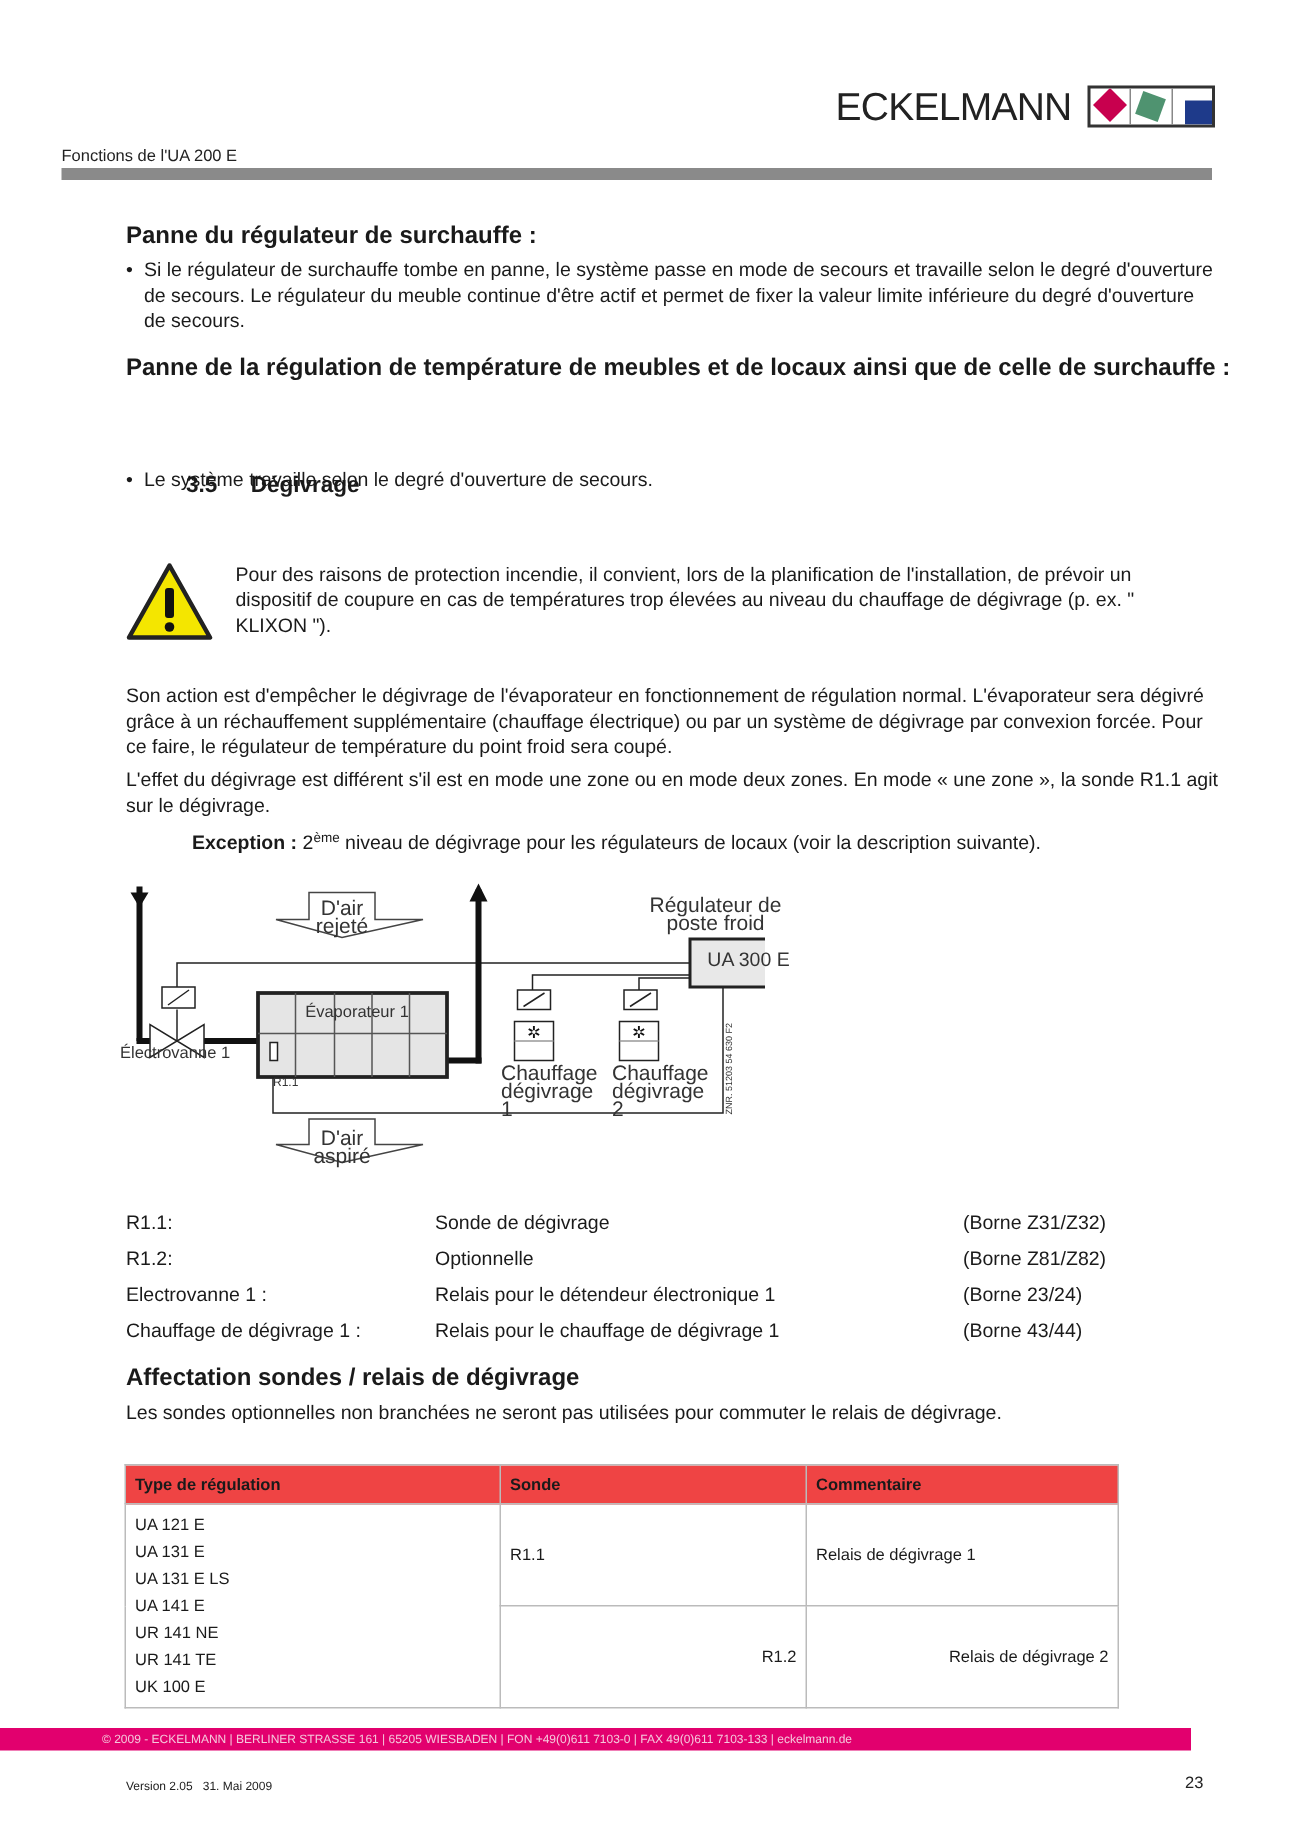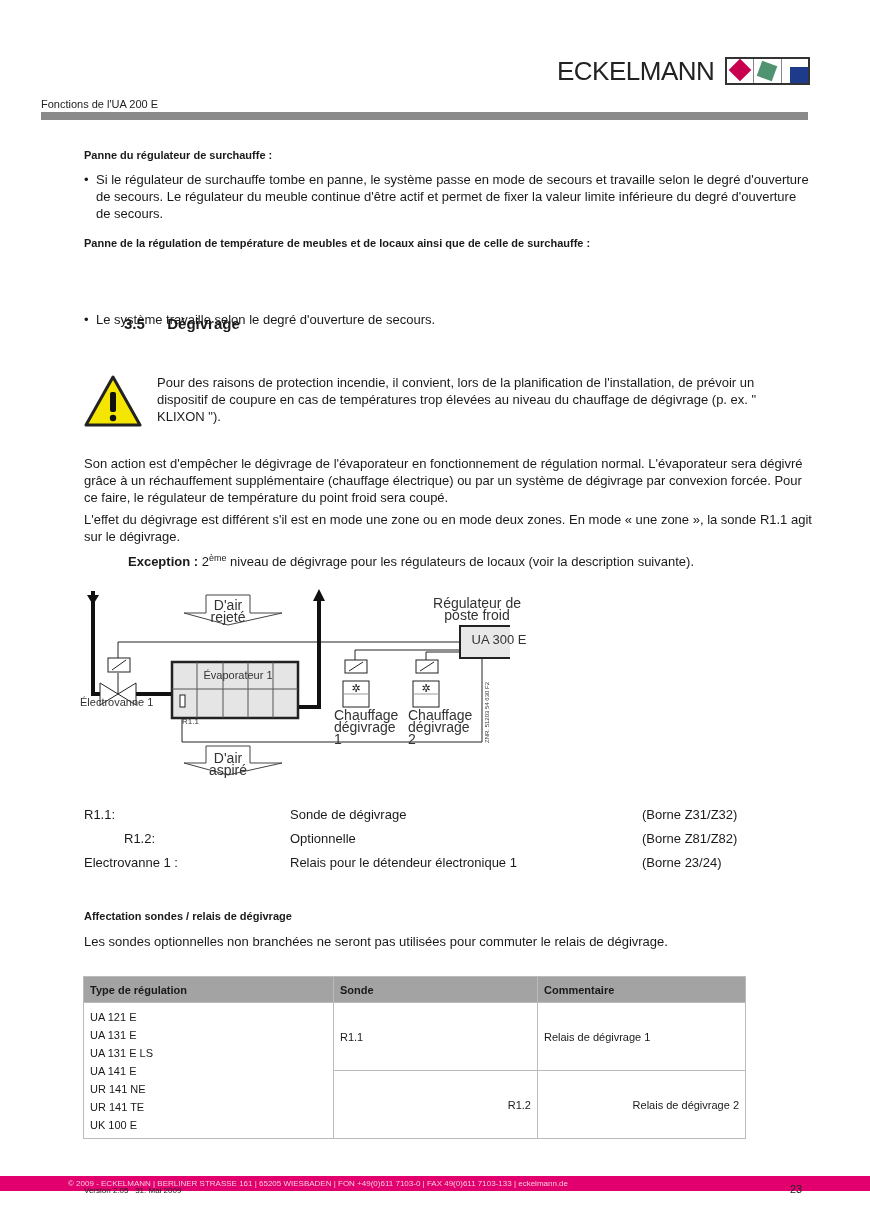--- a/index.html
+++ b/index.html
@@ -4,27 +4,27 @@
 <style>
   * { margin:0; padding:0; box-sizing:border-box; }
   body { width:870px; height:1230px; background:#fff; font-family:"Liberation Sans", sans-serif; color:#1a1a1a; position:relative; overflow:hidden; }
   .abs { position:absolute; }
   .logo-text { font-size:26px; letter-spacing:-0.5px; color:#222; font-family:"Liberation Sans", sans-serif; transform:scaleX(0.92); transform-origin:left; }
   .logo-box { border:2px solid #333; width:85px; height:28px; display:flex; }
   .logo-cell { flex:1; border-right:1px solid #888; position:relative; overflow:hidden; }
   .logo-cell:last-child { border-right:none; }
   .header-title { font-size:11px; color:#222; }
   .grey-bar { background:#8a8a8a; height:8px; }
-  .h-bold { font-weight:bold; font-size:11px; }
+  .h-bold { font-weight:bold; font-size:16px; }
   .p { font-size:13px; line-height:17px; }
   .bullet { padding-left:12px; position:relative; }
   .bullet::before { content:"•"; position:absolute; left:0; top:0; }
   .h2 { font-size:15px; font-weight:bold;margin-left:40px; }
   .tbl { border-collapse:collapse; font-size:11px; }
-  .tbl th { background:#a3a3a3; text-align:left; font-weight:bold; padding:6px 6px; border:1px solid #bbb; height:26px; }
+  .tbl th { background:#ef4444; text-align:left; font-weight:bold; padding:6px 6px; border:1px solid #bbb; height:26px; }
   .tbl td { border:1px solid #bbb; padding:0 6px; vertical-align:middle; }
   .footer-bar { background:#e2006e; color:#f5c8dc; font-size:8px; padding:0 0 0 68px; height:15px; line-height:15px; }
   .diag-txt { font-size:14px; color:#333; text-align:center; line-height:12px; }
 </style>
 </head>
 <body>
 
 <div class="abs" style="left:557px;top:56px;">
   <span class="logo-text">ECKELMANN</span>
 </div>
@@ -145,28 +145,33 @@
   <div class="abs" style="left:404px;top:158px;font-size:6px;color:#333;transform:rotate(-90deg);transform-origin:left top;white-space:nowrap;">ZNR. 51203 54 630 F2</div>
 </div>
 
 <div class="abs" style="left:84px;top:806px;width:700px;">
   <div class="p" style="position:relative;height:24px;">
     <span class="abs" style="left:0;">R1.1:</span>
     <span class="abs" style="left:206px;">Sonde de dégivrage</span>
     <span class="abs" style="left:558px;">(Borne Z31/Z32)</span>
   </div>
   <div class="p" style="position:relative;height:24px;">
-    <span class="abs" style="left:0;margin-left:40px;">R1.2:</span>
+    <span class="abs" style="left:0;">R1.2:</span>
     <span class="abs" style="left:206px;">Optionnelle</span>
     <span class="abs" style="left:558px;">(Borne Z81/Z82)</span>
   </div>
   <div class="p" style="position:relative;height:24px;">
     <span class="abs" style="left:0;">Electrovanne 1 :</span>
     <span class="abs" style="left:206px;">Relais pour le détendeur électronique 1</span>
     <span class="abs" style="left:558px;">(Borne 23/24)</span>
+  </div>
+  <div class="p" style="position:relative;height:24px;">
+    <span class="abs" style="left:0;">Chauffage de dégivrage 1 :</span>
+    <span class="abs" style="left:206px;">Relais pour le chauffage de dégivrage 1</span>
+    <span class="abs" style="left:558px;">(Borne 43/44)</span>
   </div>
 </div>
 
 <div class="abs h-bold" style="left:84px;top:910px;">Affectation sondes / relais de dégivrage</div>
 <div class="abs p" style="left:84px;top:933px;">Les sondes optionnelles non branchées ne seront pas utilisées pour commuter le relais de dégivrage.</div>
 
 <table class="abs tbl" style="left:83px;top:976px;width:663px;">
   <thead>
     <tr>
       <th style="width:250px;">Type de régulation</th>
@@ -188,15 +193,15 @@
       <td>R1.1</td>
       <td>Relais de dégivrage 1</td>
     </tr>
     <tr style="height:68px;text-align:right;">
       <td>R1.2</td>
       <td>Relais de dégivrage 2</td>
     </tr>
   </tbody>
 </table>
 
-<div class="abs footer-bar" style="left:0;top:1176px;width:870px;">© 2009 - ECKELMANN | BERLINER STRASSE 161 | 65205 WIESBADEN | FON +49(0)611 7103-0 | FAX 49(0)611 7103-133 | eckelmann.de</div>
+<div class="abs footer-bar" style="left:0;top:1152px;width:794px;">© 2009 - ECKELMANN | BERLINER STRASSE 161 | 65205 WIESBADEN | FON +49(0)611 7103-0 | FAX 49(0)611 7103-133 | eckelmann.de</div>
 <div class="abs" style="left:84px;top:1186px;font-size:8px;color:#222;white-space:pre;">Version 2.05   31. Mai 2009</div>
 <div class="abs" style="left:790px;top:1183px;font-size:11px;color:#222;">23</div>
 
 </body></html>

